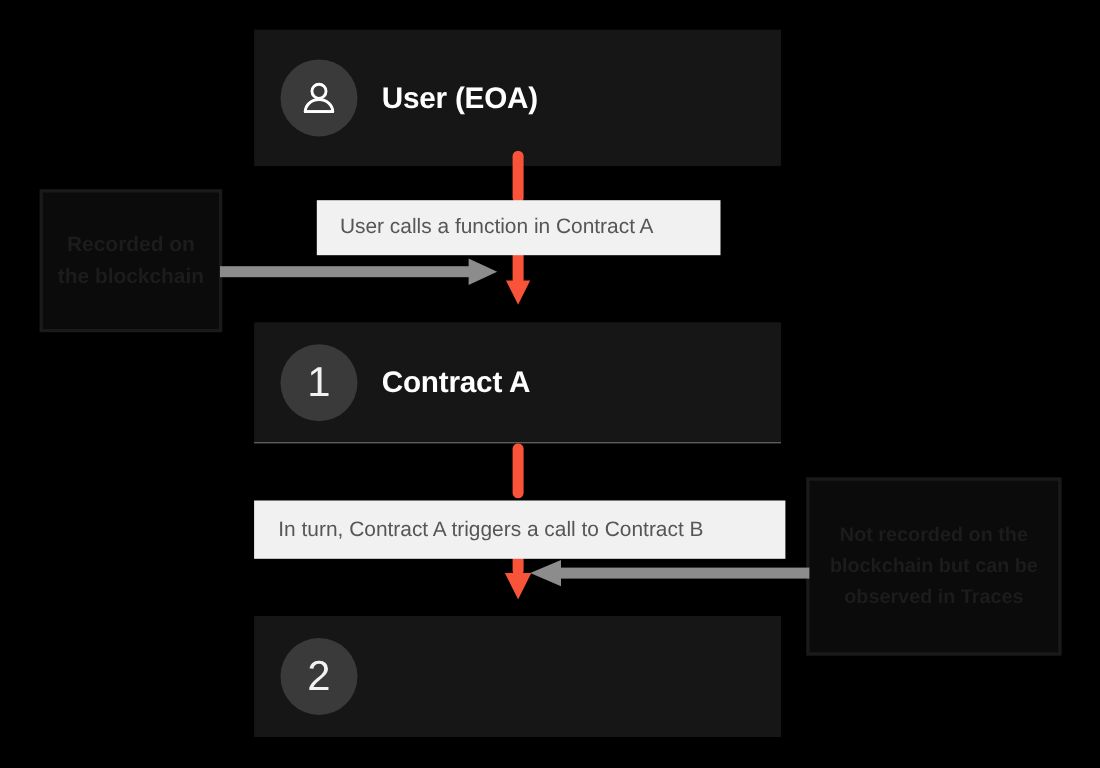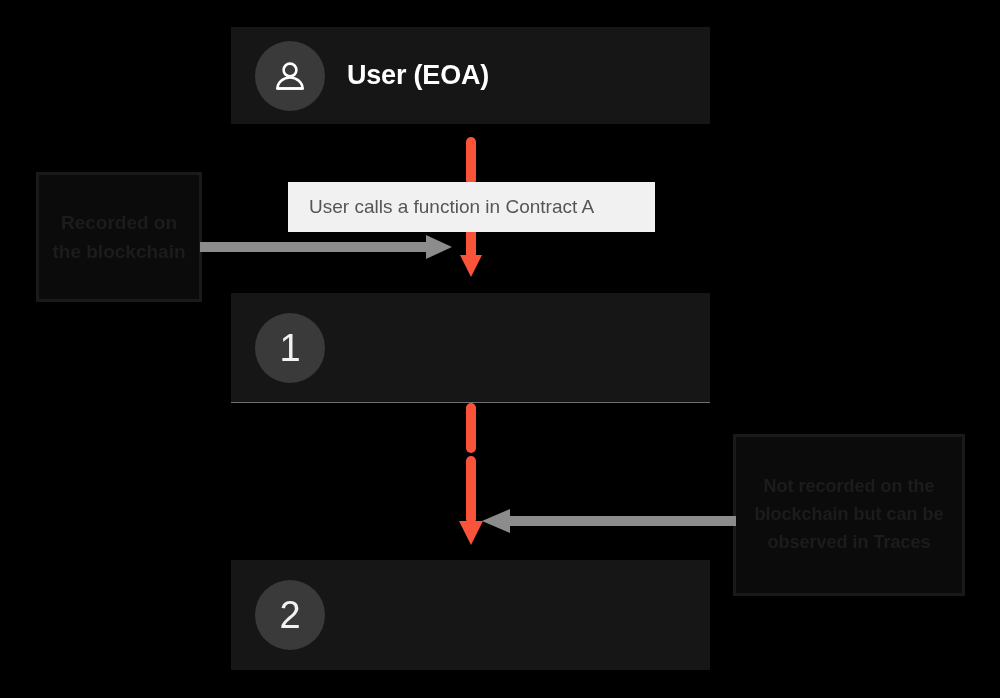--- a/index.html
+++ b/index.html
@@ -46,21 +46,21 @@
     font-family: "Liberation Sans", sans-serif;
   }
   .node-label {
     margin-left: 22px;
     color: #ffffff;
     font-size: 27px;
     font-weight: bold;
     letter-spacing: -0.2px;
     white-space: nowrap;
   }
-  #node-user   { top: 27px;  height: 97px; }
+  #node-user   { top: 27px;  height: 124px; }
   #node-a      { top: 293px; height: 110px; border-bottom: 1px solid #6f6f6f; }
   #node-b      { top: 560px; height: 110px; }
 
   .person-icon svg { display: block; }
 
   
   .arrow-v {
     position: absolute;
     left: 458px;
     width: 26px;
@@ -158,30 +158,34 @@
 
   <div class="arrow-h" id="arrow-gray-left">
     <svg width="256" height="28" viewBox="0 0 256 28" aria-hidden="true">
       <rect x="0" y="9" width="228" height="10" fill="#8c8c8c"></rect>
       <path d="M252 14 L226 2 L226 26 Z" fill="#8c8c8c"></path>
     </svg>
   </div>
 
   <div class="node" id="node-a">
     <div class="node-badge">1</div>
+    <div class="node-label">Contract A</div>
   </div>
 
   <div class="arrow-v" id="arrow-a-b">
     <svg width="26" height="158" viewBox="0 0 26 158" aria-hidden="true">
       <rect x="8" y="0" width="10" height="50" rx="5" fill="#f9543a"></rect>
       <rect x="8" y="53" width="10" height="68" rx="5" fill="#f9543a"></rect>
       <path d="M13 142 L1 118 L25 118 Z" fill="#f9543a"></path>
     </svg>
   </div>
 
+  <div class="step-label" id="label-2">
+    <span>In turn, Contract A triggers a call to Contract B</span>
+  </div>
 
   <div class="callout" id="callout-right">
     <span>Not recorded on the blockchain but can be observed in Traces</span>
   </div>
 
   <div class="arrow-h" id="arrow-gray-right">
     <svg width="254" height="28" viewBox="0 0 254 28" aria-hidden="true">
       <rect x="26" y="9" width="228" height="10" fill="#8c8c8c"></rect>
       <path d="M0 14 L28 2 L28 26 Z" fill="#8c8c8c"></path>
     </svg>

